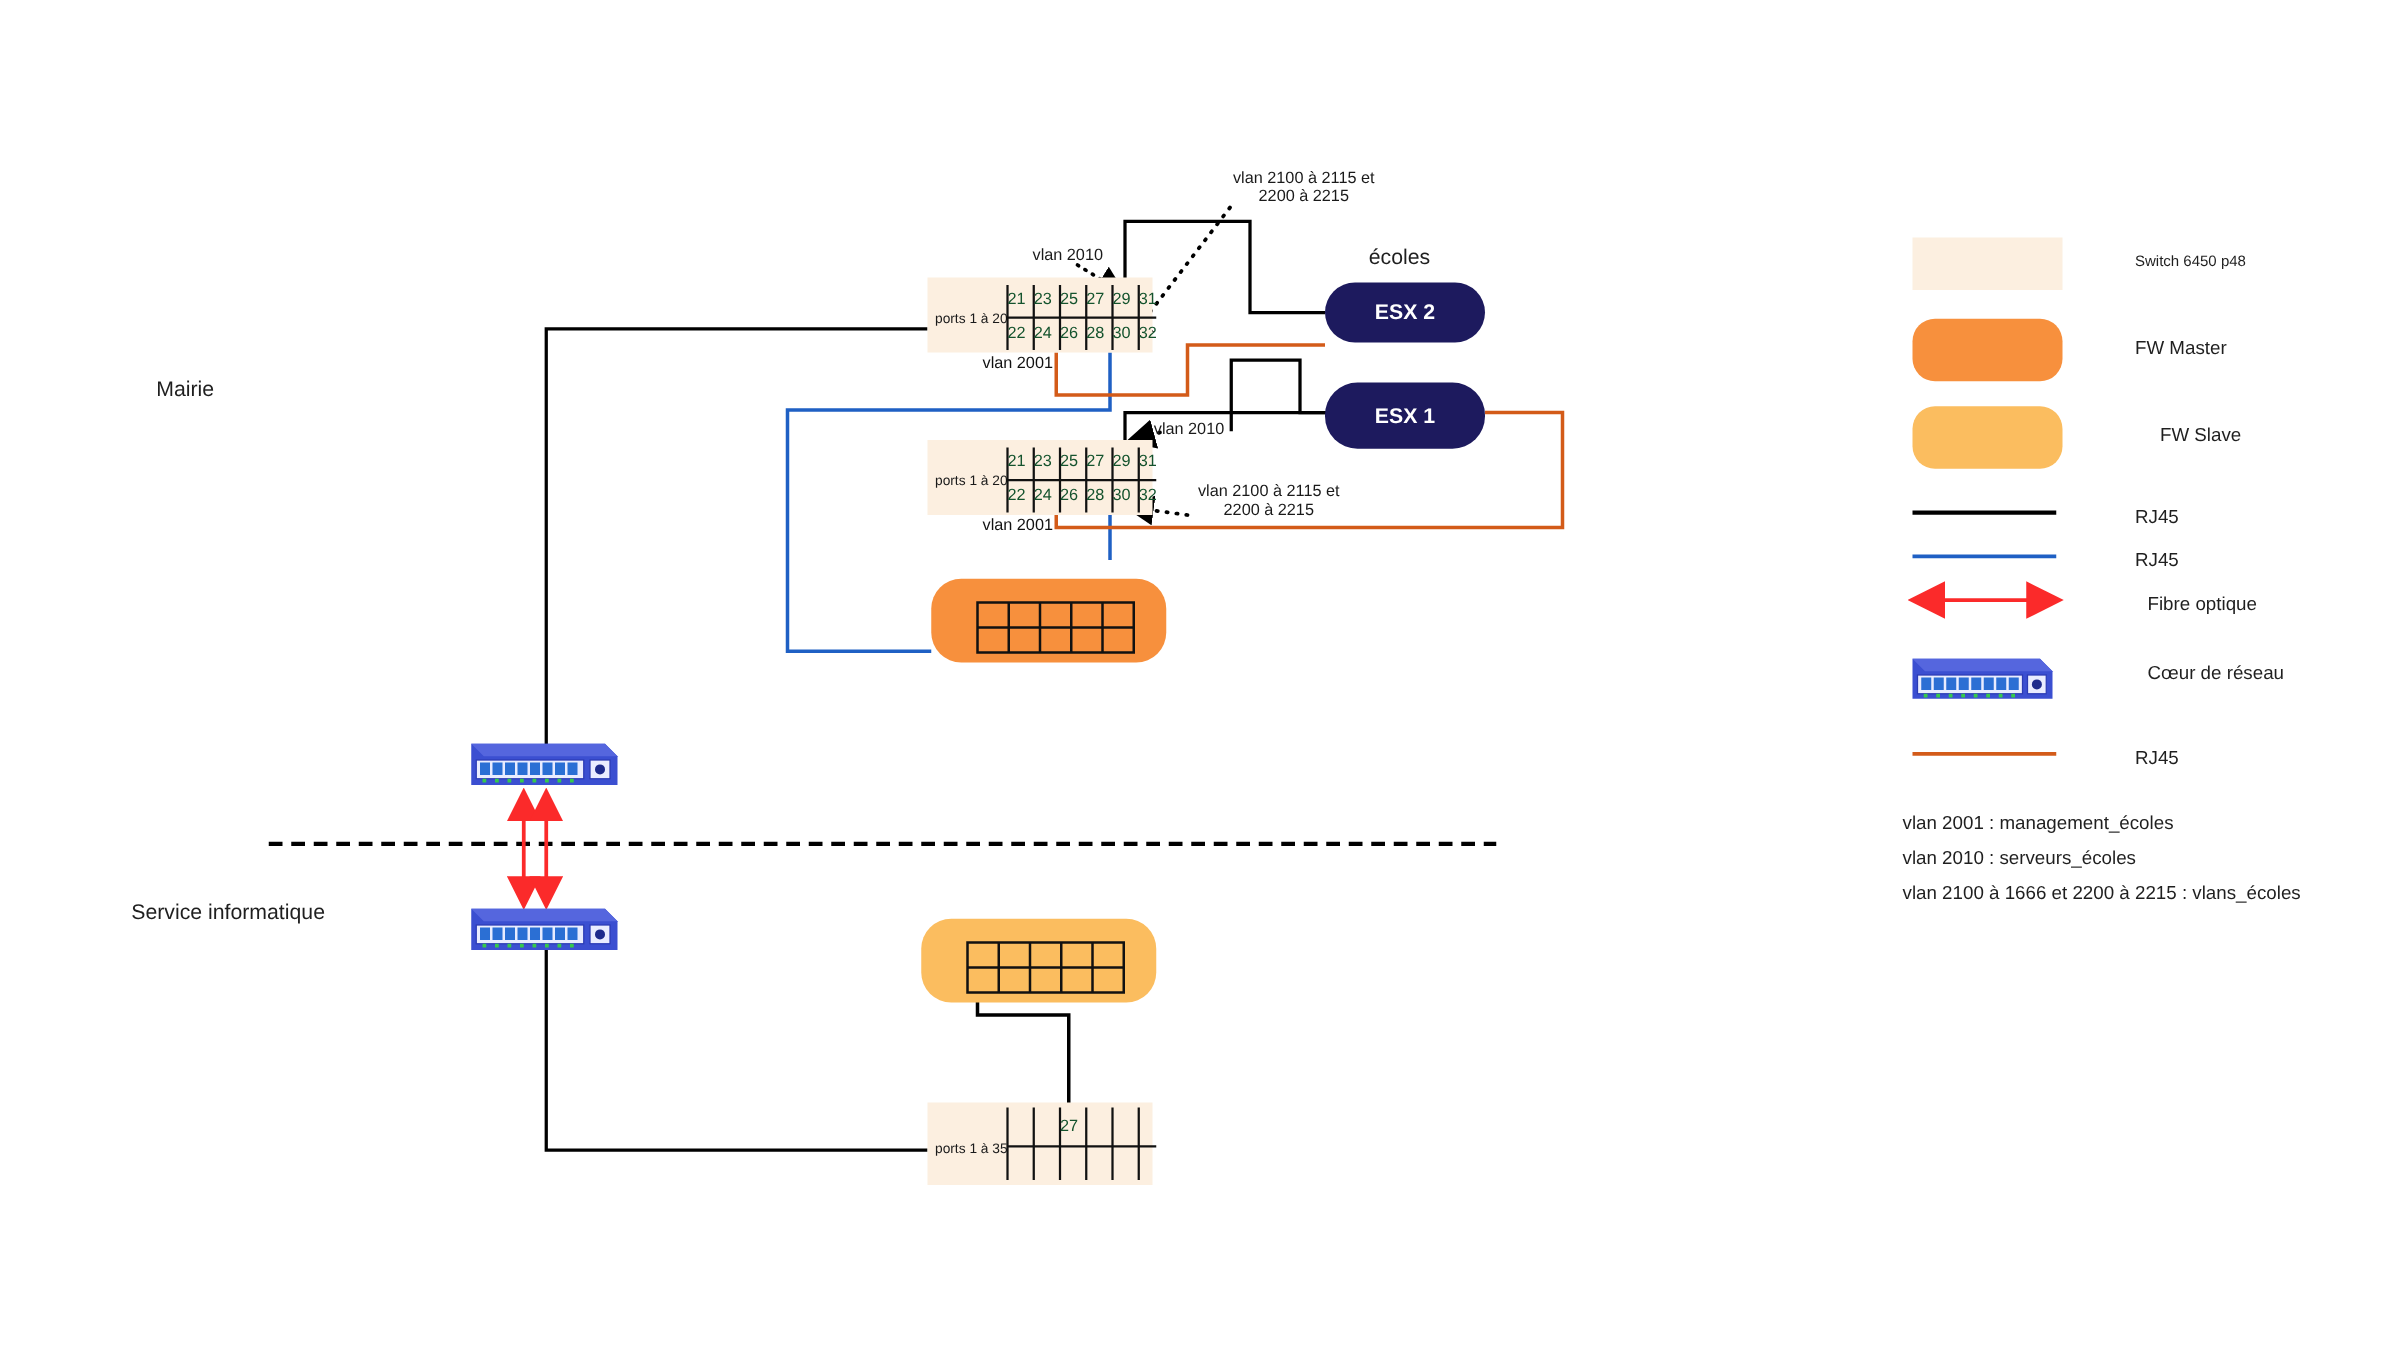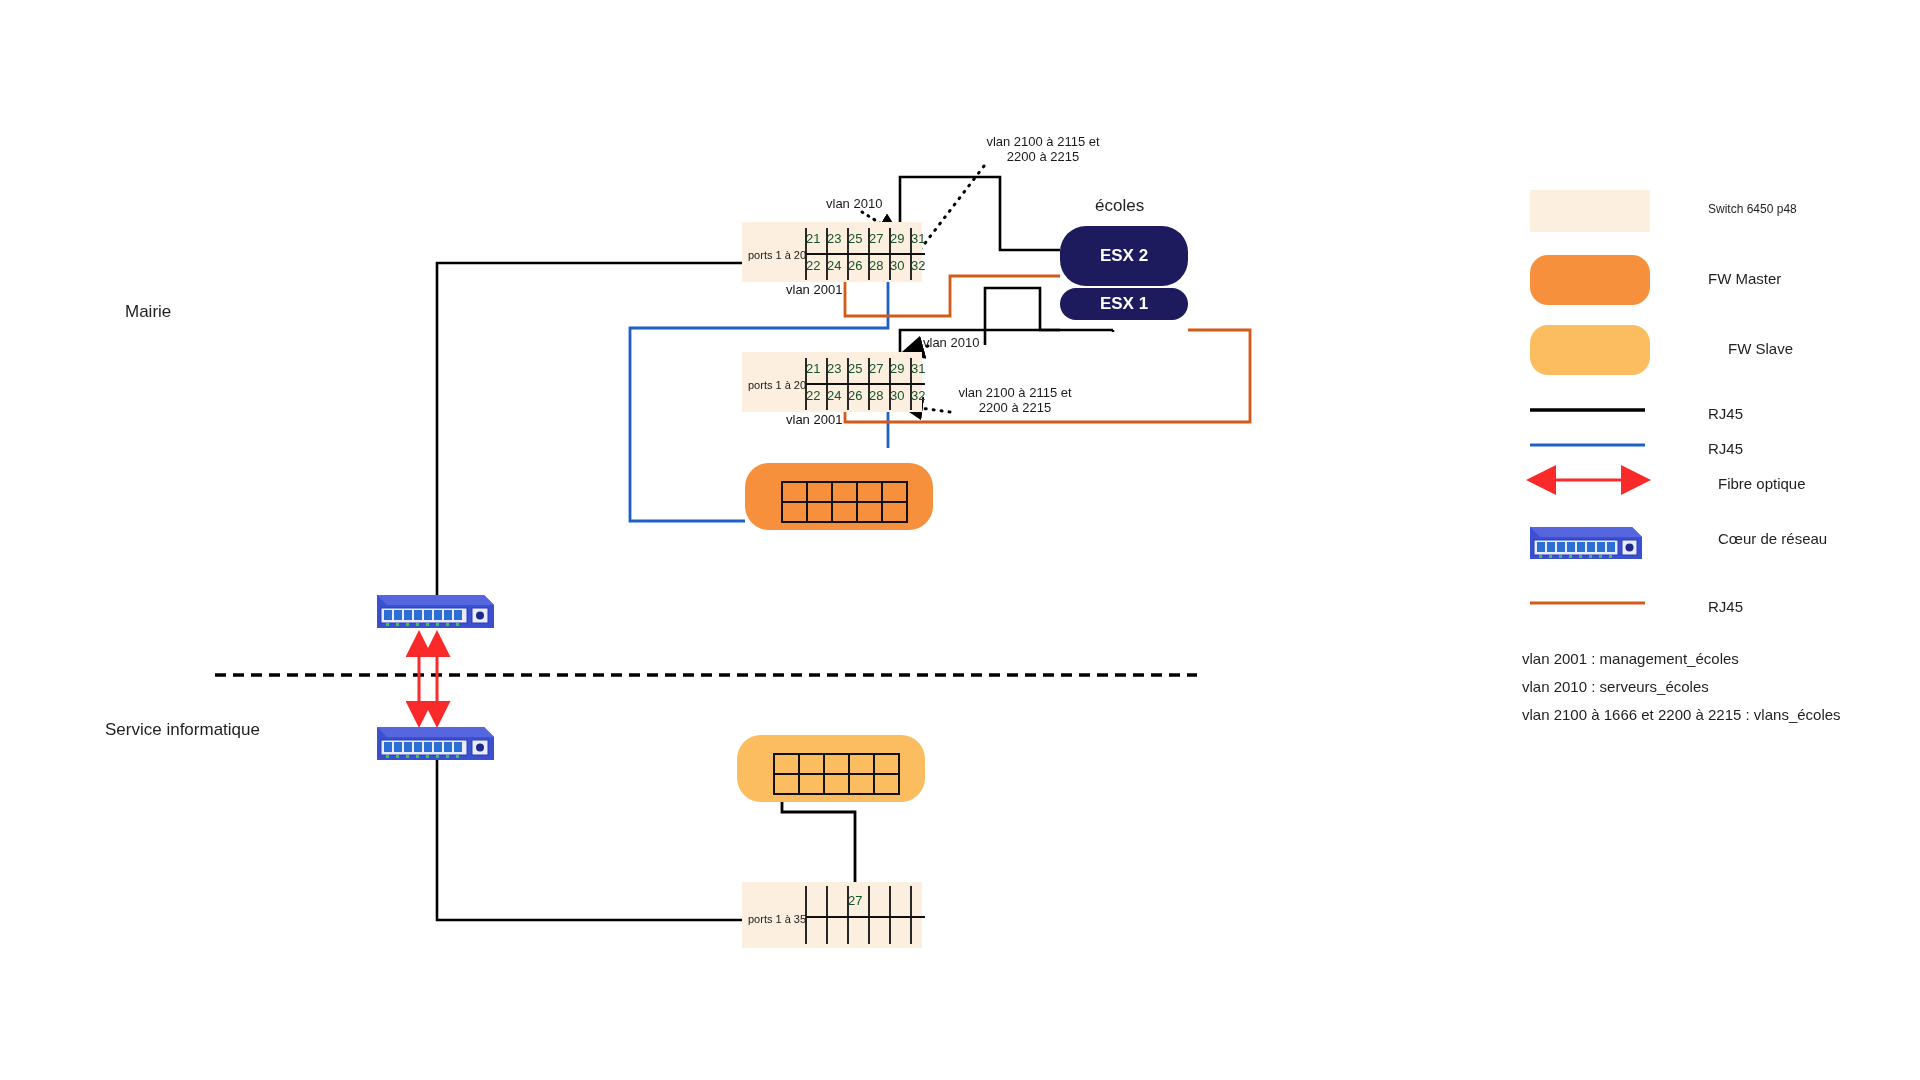--- a/index.html
+++ b/index.html
@@ -180,24 +180,24 @@
       <line x1="848" y1="886" x2="848" y2="944"></line>
       <line x1="869" y1="886" x2="869" y2="944"></line>
       <line x1="890" y1="886" x2="890" y2="944"></line>
       <line x1="911" y1="886" x2="911" y2="944"></line>
       <line x1="806" y1="917" x2="925" y2="917"></line>
     </g>
   </svg>
   <div class="sw-num" style="left:848px;top:893px;width:21px;">27</div>
 
   <div class="esx-group-label" style="left:1095px;top:196px;">écoles</div>
-  <div class="esx" style="left:1060px;top:226px;width:128px;height:60px;">
+  <div class="esx" style="left:1060px;top:226px;width:128px;height:48px;">
     <span>ESX 2</span>
   </div>
-  <div class="esx" style="left:1060px;top:288px;width:128px;height:32px;">
+  <div class="esx" style="left:1060px;top:306px;width:128px;height:53px;">
     <span>ESX 1</span>
   </div>
 
   <div class="fw master" style="left:745px;top:463px;width:188px;height:67px;"></div>
   <svg class="layer">
     <g stroke="#111" stroke-width="2" fill="none">
       <rect x="782" y="482" width="125" height="40"></rect>
       <line x1="782" y1="502" x2="907" y2="502"></line>
       <line x1="807" y1="482" x2="807" y2="522"></line>
       <line x1="832" y1="482" x2="832" y2="522"></line>

